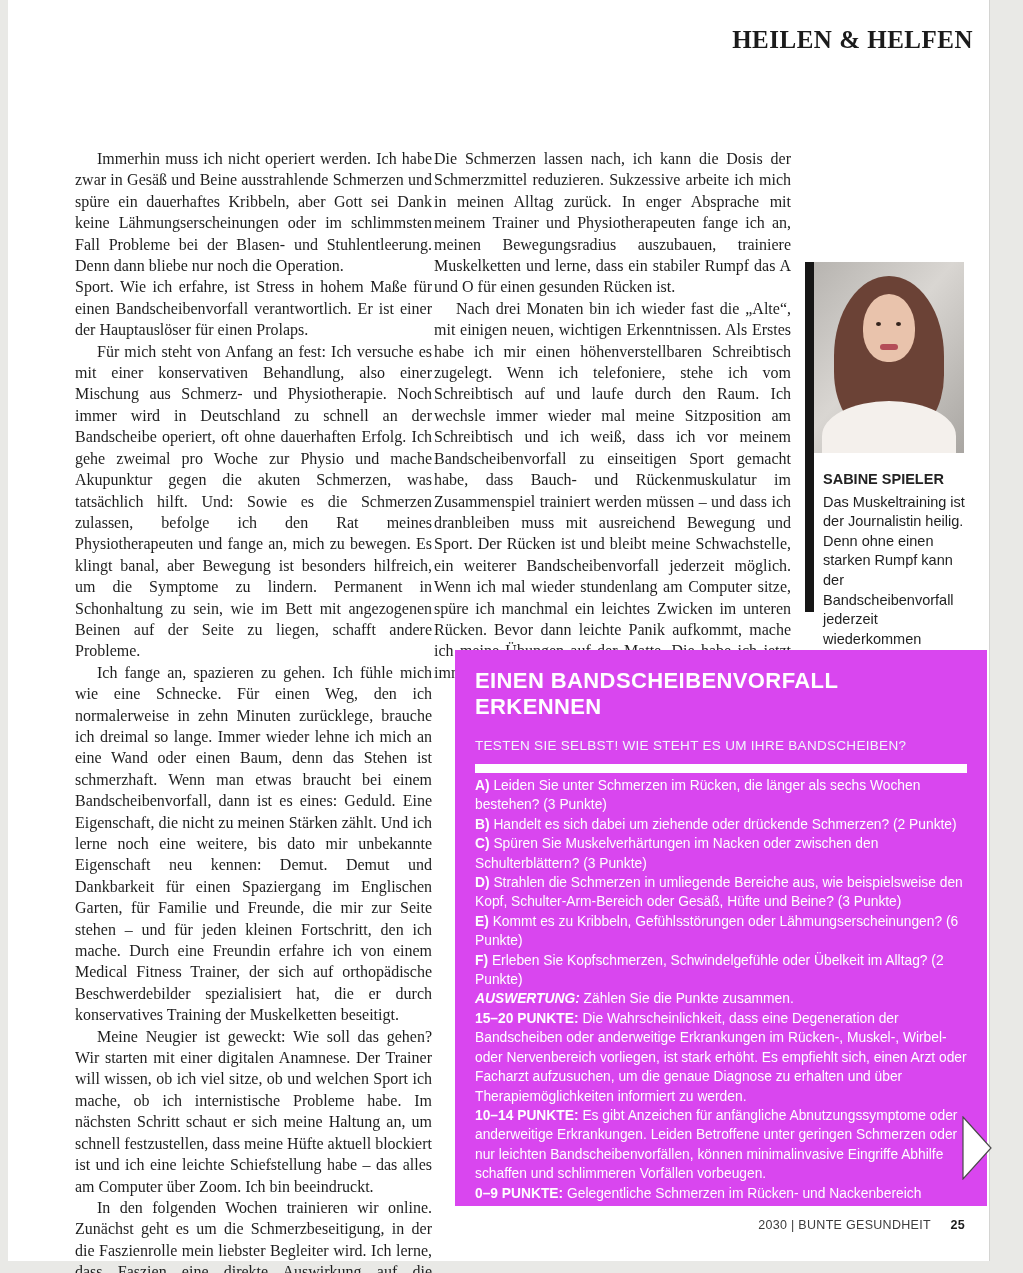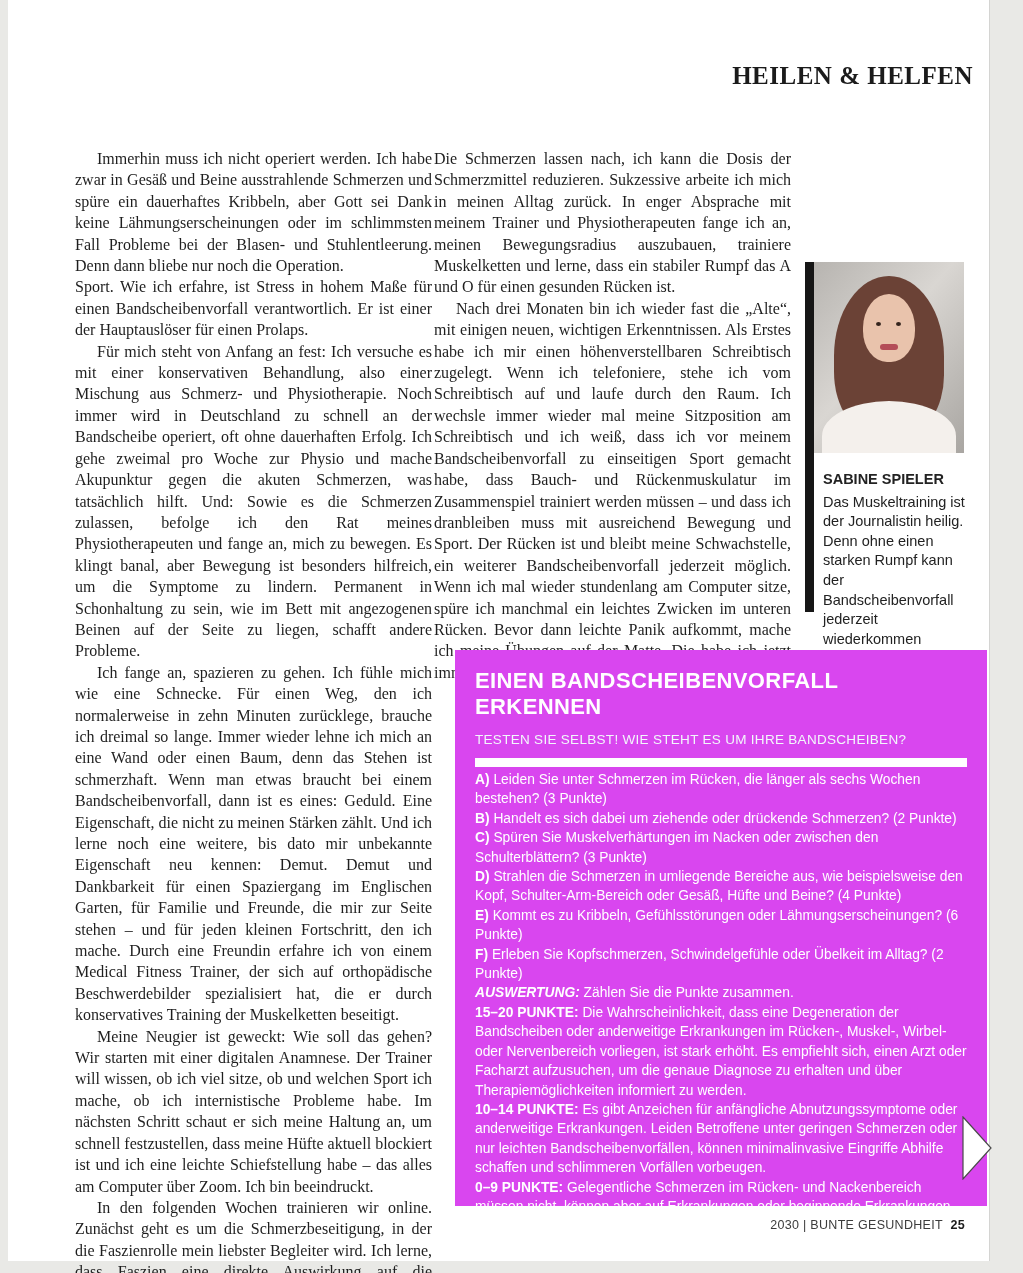--- a/index.html
+++ b/index.html
@@ -1,21 +1,21 @@
 <!DOCTYPE html>
 <html lang="de"><head>
 <meta charset="utf-8">
 <style>
   html,body{margin:0;padding:0;}
   body{background:#e9e9e6;font-family:"Liberation Serif",serif;}
   .canvas{position:relative;width:1023px;height:1273px;background:#e9e9e6;overflow:hidden;}
   .sheet{position:absolute;left:8px;top:0;width:981px;height:1261px;background:#ffffff;border-right:1px solid #d4d4d2;}
 
   .header{position:absolute;top:26px;right:16px;font-family:"Liberation Serif",serif;
-          font-size:25px;font-weight:700;letter-spacing:.5px;color:#1b1b1b;margin-top:36px;}
+          font-size:25px;font-weight:700;letter-spacing:.5px;color:#1b1b1b;}
 
   .col{position:absolute;width:357px;color:#1e1e1e;font-size:16px;line-height:21.4px;
        text-align:justify;hyphens:auto;-webkit-hyphens:auto;}
   .col1{left:67px;top:148px;}
   .col2{left:426px;top:148px;}
   .bp{margin:0;}
   .ind{text-indent:22px;}
   .byline{float:right;font-style:italic;}
 
   .bar{position:absolute;left:797px;top:262px;width:9px;height:350px;background:#161616;}
@@ -33,31 +33,31 @@
           border-radius:50% 50% 0 0;}
 
   .caption{position:absolute;left:815px;top:470px;width:145px;font-family:"Liberation Sans",sans-serif;
            color:#222;font-size:14.5px;line-height:19.6px;}
   .cap-title{font-weight:700;margin-bottom:3px;}
 
   .infobox{position:absolute;left:447px;top:650px;width:532px;height:556px;background:#d946ef;
            color:#ffffff;font-family:"Liberation Sans",sans-serif;box-sizing:border-box;
            padding:18px 20px 14px 20px;overflow:visible;}
   .ib-title{font-size:22px;font-weight:700;letter-spacing:.4px;}
-  .ib-sub{font-size:13.5px;letter-spacing:.3px;margin-top:12px;color:#f2f7fb;}
+  .ib-sub{font-size:13.5px;letter-spacing:.3px;margin-top:18px;color:#f2f7fb;}
   .ib-bar{width:100%;height:9px;background:#ffffff;margin-top:11px;}
   .ib-body{margin-top:3px;font-size:13.8px;line-height:19.4px;}
   .q{margin:0;}
   .q b{font-weight:700;}
   .it{font-style:italic;}
   .ib-arrow{position:absolute;right:-5px;bottom:26px;}
 
   .footer{position:absolute;top:1218px;right:24px;font-family:"Liberation Sans",sans-serif;
           font-size:12.5px;color:#3c3c3c;letter-spacing:.3px;}
-  .footer .pnum{color:#1c1c1c;margin-left:4px;}
+  .footer .pnum{color:#1c1c1c;margin-left:16px;}
 </style>
 </head>
 <body>
 
 <div class="canvas">
   <div class="sheet">
 
     <div class="header">HEILEN &amp; HELFEN</div>
 
     <div class="col col1">
@@ -91,21 +91,21 @@
     </div>
 
     <div class="infobox">
       <div class="ib-title">EINEN BANDSCHEIBENVORFALL ERKENNEN</div>
       <div class="ib-sub">TESTEN SIE SELBST! WIE STEHT ES UM IHRE BANDSCHEIBEN?</div>
       <div class="ib-bar"></div>
       <div class="ib-body">
         <div class="q"><b>A)</b> <span>Leiden Sie unter Schmerzen im Rücken, die länger als sechs Wochen bestehen? (3 Punkte)</span></div>
         <div class="q"><b>B)</b> <span>Handelt es sich dabei um ziehende oder drückende Schmerzen? (2 Punkte)</span></div>
         <div class="q"><b>C)</b> <span>Spüren Sie Muskelverhärtungen im Nacken oder zwischen den Schulterblättern? (3 Punkte)</span></div>
-        <div class="q"><b>D)</b> <span>Strahlen die Schmerzen in umliegende Bereiche aus, wie beispielsweise den Kopf, Schulter-Arm-Bereich oder Gesäß, Hüfte und Beine? (4 Punkte)</span></div>
+        <div class="q"><b>D)</b> <span>Strahlen die Schmerzen in umliegende Bereiche aus, wie beispielsweise den Kopf, Schulter-Arm-Bereich oder Gesäß, Hüfte und Beine? (3 Punkte)</span></div>
         <div class="q"><b>E)</b> <span>Kommt es zu Kribbeln, Gefühlsstörungen oder Lähmungserscheinungen? (6 Punkte)</span></div>
         <div class="q"><b>F)</b> <span>Erleben Sie Kopfschmerzen, Schwindelgefühle oder Übelkeit im Alltag? (2 Punkte)</span></div>
         <div class="q"><b class="it">AUSWERTUNG:</b> <span>Zählen Sie die Punkte zusammen.</span></div>
         <div class="q"><b>15–20 PUNKTE:</b> <span>Die Wahrscheinlichkeit, dass eine Degeneration der Bandscheiben oder anderweitige Erkrankungen im Rücken-, Muskel-, Wirbel- oder Nervenbereich vorliegen, ist stark erhöht. Es empfiehlt sich, einen Arzt oder Facharzt aufzusuchen, um die genaue Diagnose zu erhalten und über Therapiemöglichkeiten informiert zu werden.</span></div>
         <div class="q"><b>10–14 PUNKTE:</b> <span>Es gibt Anzeichen für anfängliche Abnutzungssymptome oder anderweitige Erkrankungen. Leiden Betroffene unter geringen Schmerzen oder nur leichten Bandscheibenvorfällen, können minimalinvasive Eingriffe Abhilfe schaffen und schlimmeren Vorfällen vorbeugen.</span></div>
         <div class="q"><b>0–9 PUNKTE:</b> <span>Gelegentliche Schmerzen im Rücken- und Nackenbereich müssen nicht, können aber auf Erkrankungen oder beginnende Erkrankungen hindeuten, die ärztlich abgeklärt werden sollten.</span></div>
       </div>
       <svg class="ib-arrow" width="30" height="64" viewBox="0 0 30 64">
         <polygon points="1,1 29,32 1,63" fill="#ffffff" stroke="#4a4a4a" stroke-width="1.2"></polygon>
       </svg>

